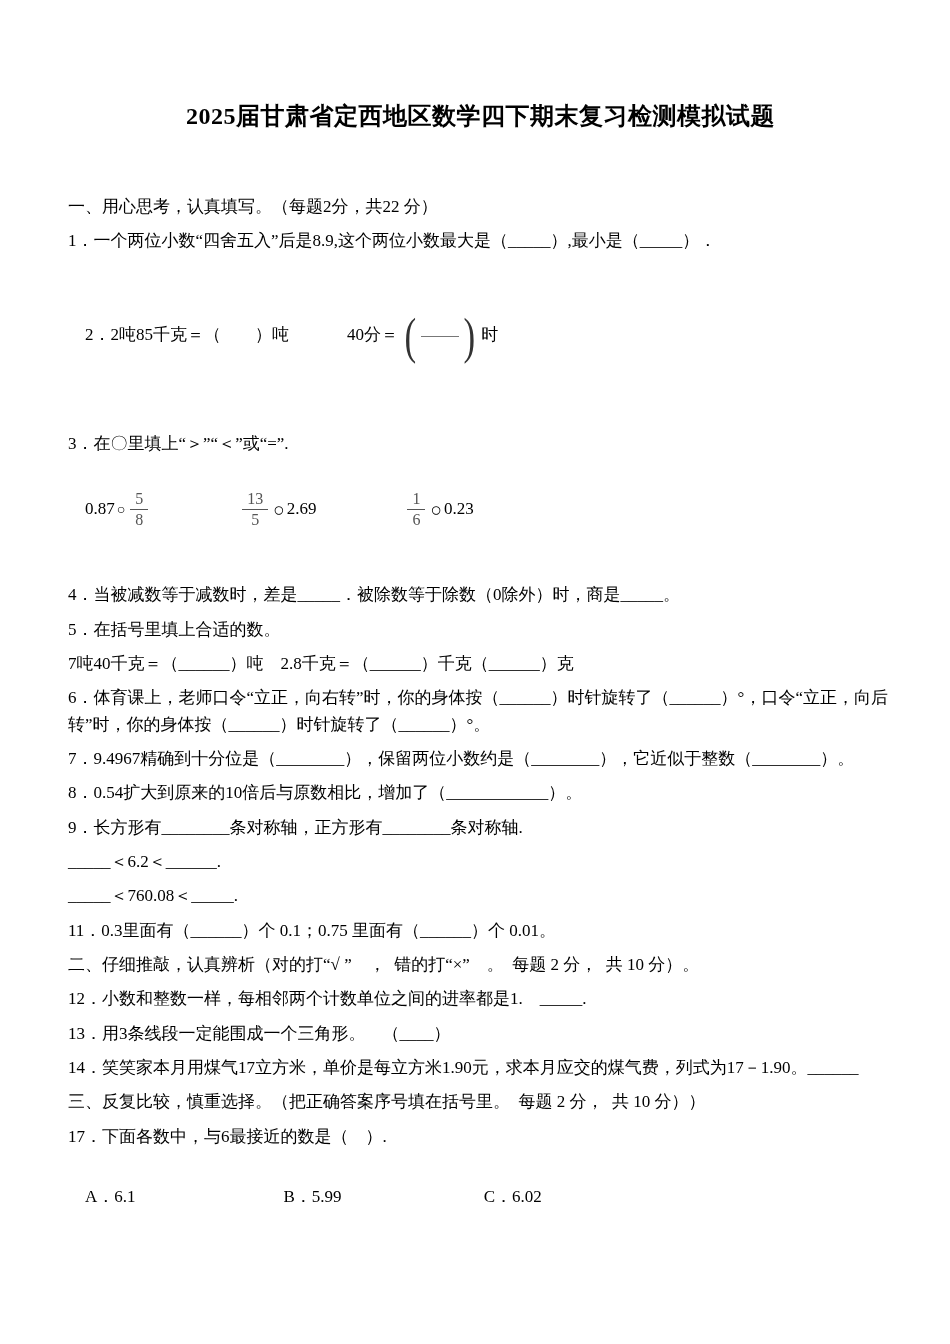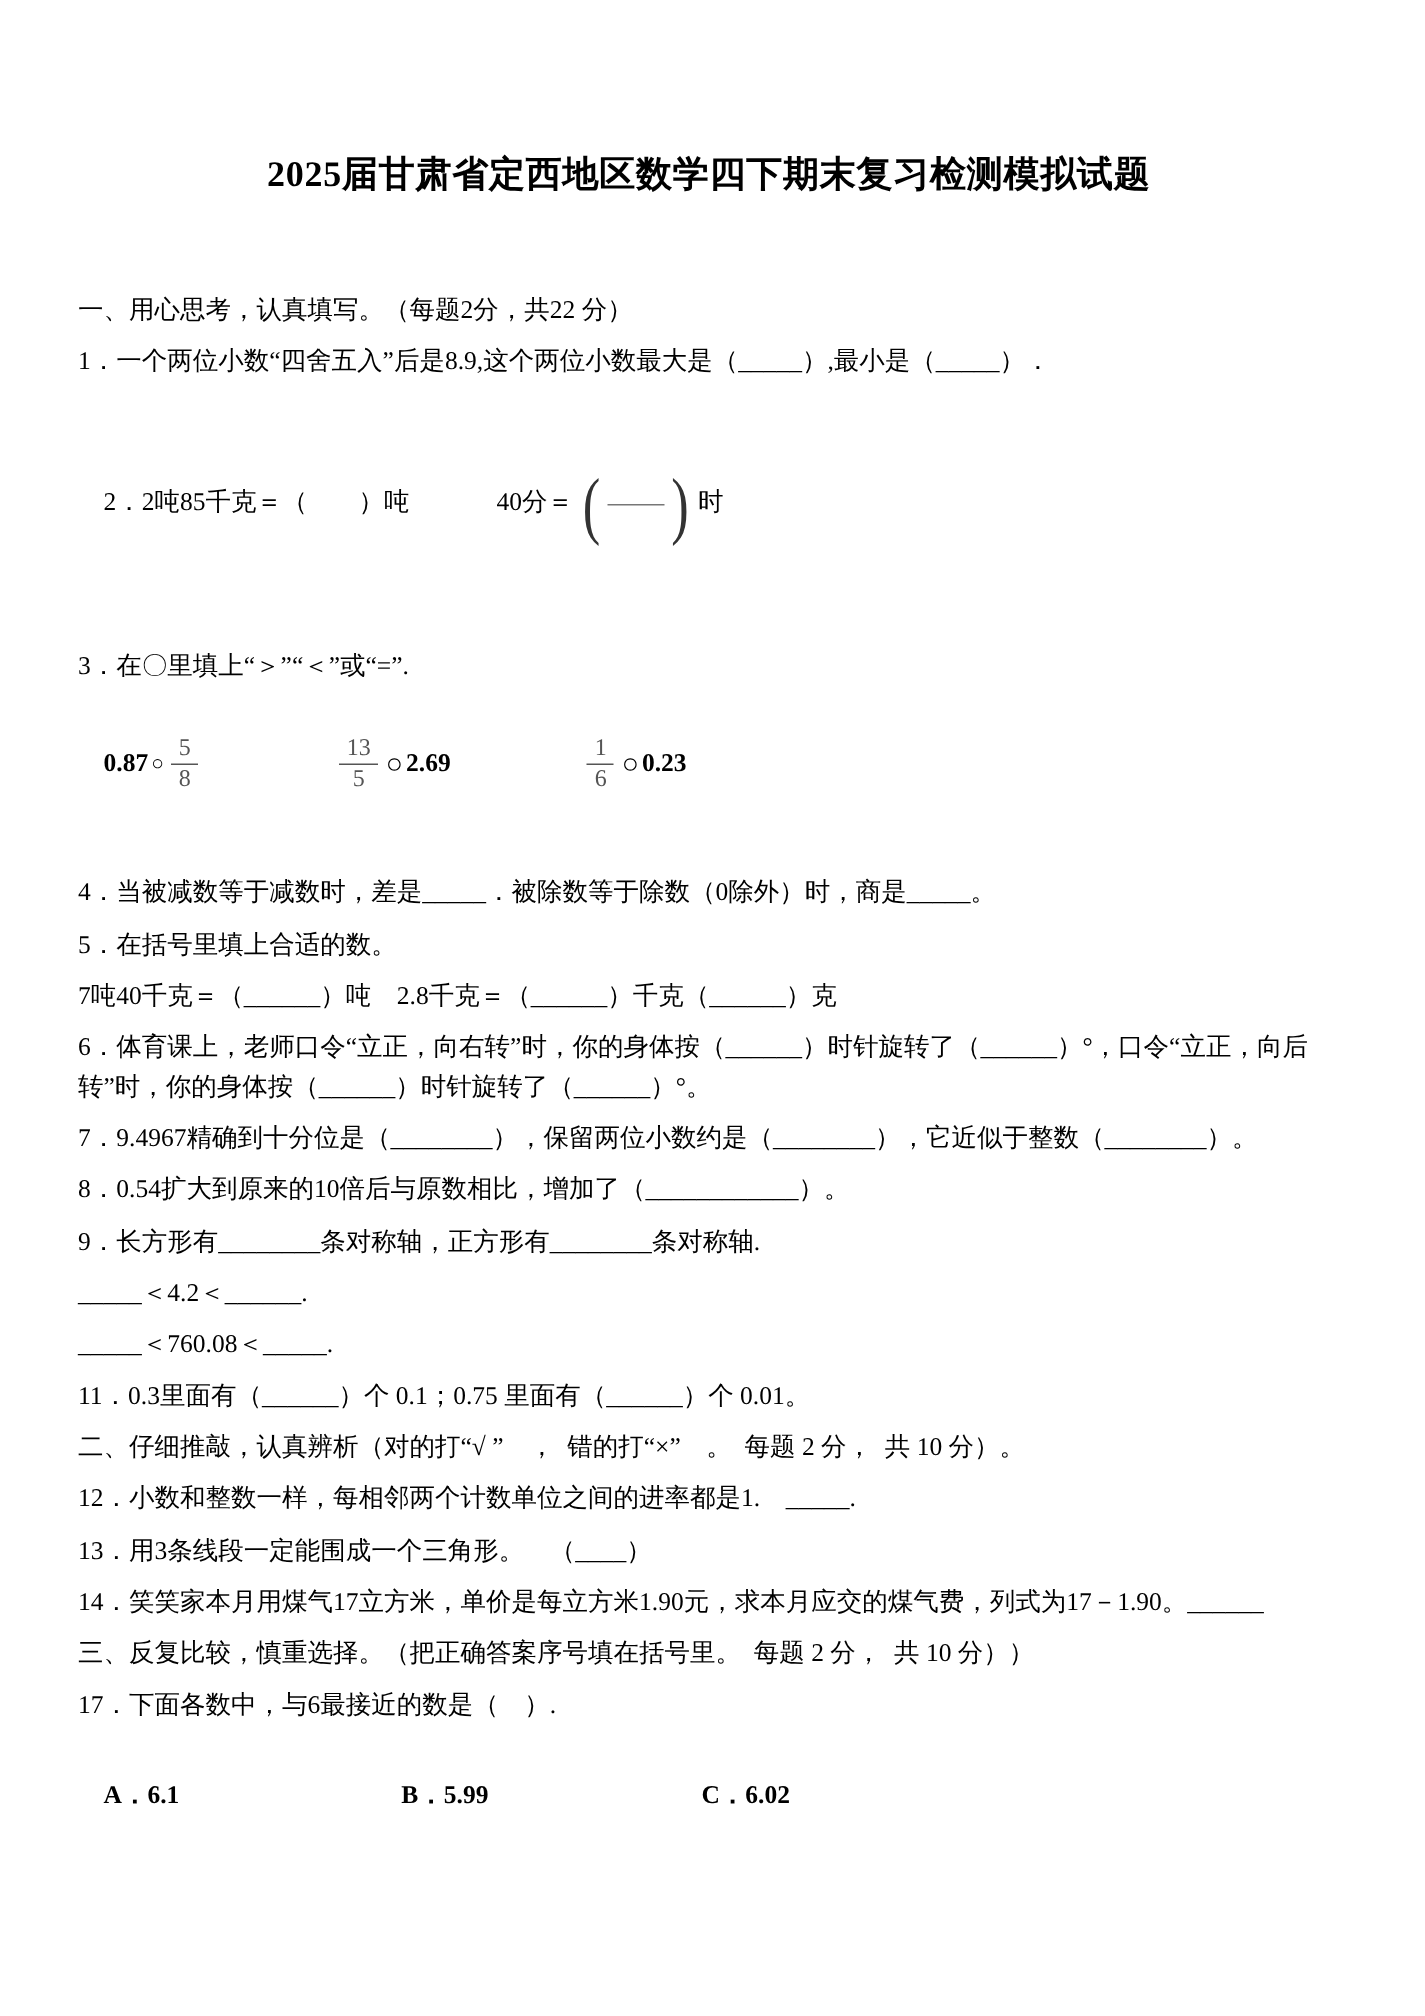--- a/index.html
+++ b/index.html
@@ -11,21 +11,21 @@
     width: 950px;
     height: 1344px;
     overflow: hidden;
     font-family: "Liberation Serif", serif;
     color: #000;
   }
   .page {
     box-sizing: border-box;
     width: 950px;
     height: 959px;
-    padding: 100px 45px 0 40px;
+    padding: 100px 45px 0 56px;
   }
   .title {
     font-size: 24px;
     font-weight: 700;
     text-align: center;
     margin: 0 0 62px 0;
     letter-spacing: 0.5px;
   }
   .line {
     font-size: 17px;
@@ -80,21 +80,21 @@
   .frac .den {
     display: block;
     padding-top: 1px;
   }
   .circle {
     font-size: 19px;
     vertical-align: middle;
     margin: 0 2px;
   }
   .circle.small { font-size: 14px; }
-  b { font-weight: 700; }
+  b { font-weight: 400; }
 
   
   .options b { display: inline-block; }
   .options .opt-b { margin-left: 148px; }
   .options .opt-c { margin-left: 142px; }
 </style>
 </head>
 <body>
 
 <div class="page">
@@ -114,21 +114,21 @@
     <span class="cmp"><b>0.87</b><span class="circle small">○</span><span class="frac"><span class="num">5</span><span class="den">8</span></span></span><span class="cmp"><span class="frac"><span class="num">13</span><span class="den">5</span></span><span class="circle">○</span><b>2.69</b></span><span class="cmp"><span class="frac"><span class="num">1</span><span class="den">6</span></span><span class="circle">○</span><b>0.23</b></span>
   </p>
 
   <p class="line gap-l">4．当被减数等于减数时，差是_____．被除数等于除数（0除外）时，商是_____。</p>
   <p class="line">5．在括号里填上合适的数。</p>
   <p class="line">7吨40千克＝（______）吨　2.8千克＝（______）千克（______）克</p>
   <p class="line">6．体育课上，老师口令“立正，向右转”时，你的身体按（______）时针旋转了（______）°，口令“立正，向后转”时，你的身体按（______）时针旋转了（______）°。</p>
   <p class="line">7．9.4967精确到十分位是（________），保留两位小数约是（________），它近似于整数（________）。</p>
   <p class="line">8．0.54扩大到原来的10倍后与原数相比，增加了（____________）。</p>
   <p class="line">9．长方形有________条对称轴，正方形有________条对称轴.</p>
-  <p class="line">_____＜4.2＜______.</p>
+  <p class="line">_____＜6.2＜______.</p>
   <p class="line">_____＜760.08＜_____.</p>
   <p class="line">11．0.3里面有（______）个 0.1；0.75 里面有（______）个 0.01。</p>
 
   <p class="line">二、仔细推敲，认真辨析（对的打“√ ”　，  错的打“×”　。  每题 2 分，  共 10 分）。</p>
   <p class="line">12．小数和整数一样，每相邻两个计数单位之间的进率都是1.　_____.</p>
   <p class="line">13．用3条线段一定能围成一个三角形。　（____）</p>
   <p class="line">14．笑笑家本月用煤气17立方米，单价是每立方米1.90元，求本月应交的煤气费，列式为17－1.90。______</p>
 
   <p class="line">三、反复比较，慎重选择。（把正确答案序号填在括号里。  每题 2 分，  共 10 分））</p>
   <p class="line">17．下面各数中，与6最接近的数是（　）.</p>

